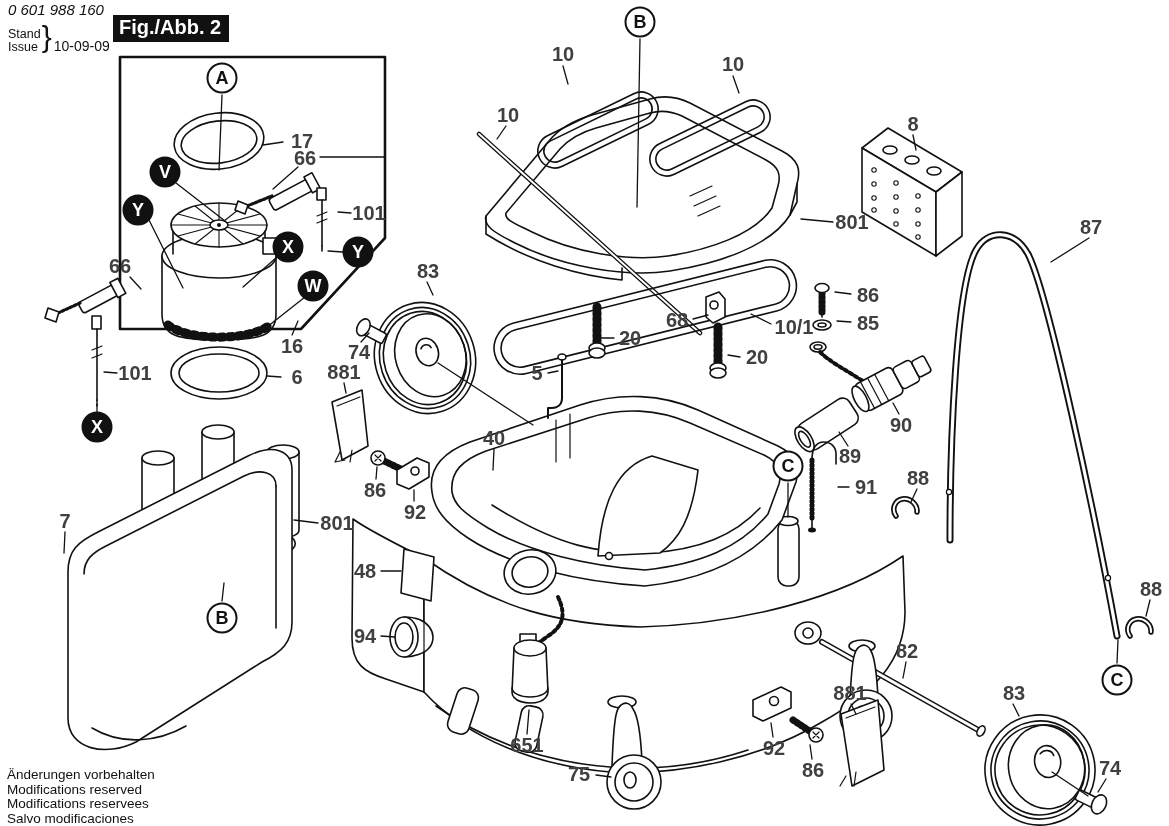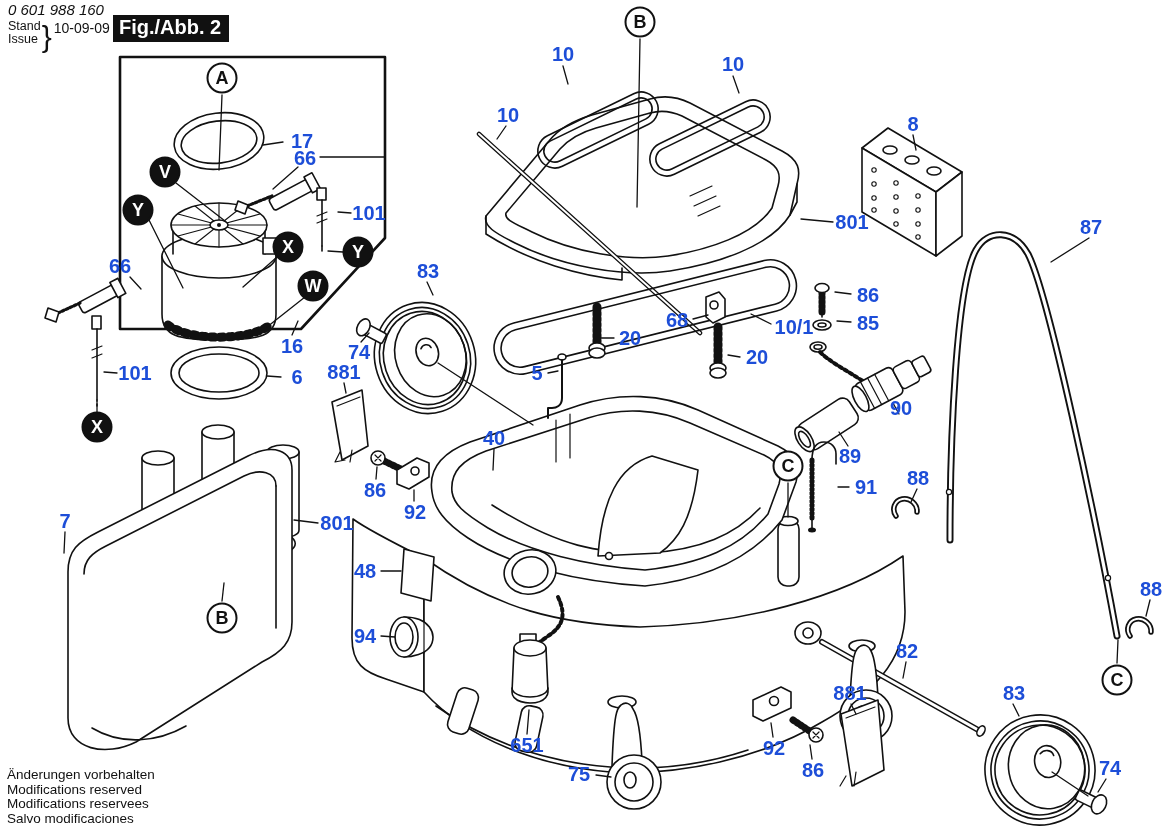--- a/index.html
+++ b/index.html
@@ -3,32 +3,32 @@
 <meta charset="utf-8">
 <style>
   html,body{margin:0;padding:0;}
   body{
     width:1169px;height:826px;position:relative;background:#ffffff;
     font-family:"Liberation Sans", sans-serif;color:#111;overflow:hidden;
   }
   svg{position:absolute;left:0;top:0;}
   .callout{
     position:absolute;transform:translate(-50%,-50%);
-    font-weight:bold;font-size:20px;white-space:nowrap;color:#1d4ed8;
+    font-weight:bold;font-size:20px;white-space:nowrap;color:#404040;
   }
   .marker{
     position:absolute;transform:translate(-50%,-50%);
     width:31px;height:31px;border-radius:50%;
     display:flex;align-items:center;justify-content:center;
     font-weight:bold;font-size:18px;box-sizing:border-box;
   }
   .marker.outline{background:#fff;border:2.5px solid #111;color:#111;}
   .marker.filled{background:#111;border:2.5px solid #111;color:#fff;}
   .part-number{position:absolute;left:8px;top:1px;font-size:15px;font-style:italic;}
-  .stand-issue{position:absolute;left:8px;top:20px;display:flex;align-items:flex-start;}
+  .stand-issue{position:absolute;left:8px;top:20px;display:flex;align-items:flex-end;}
   .si-col{display:flex;flex-direction:column;font-size:12.5px;line-height:13px;}
   .si-brace{font-size:30px;font-weight:400;margin:0 2px 0 1px;}
   .si-date{font-size:14px;}
   .fig-box{
     position:absolute;left:113px;top:15px;background:#111;color:#fff;
     font-weight:bold;font-size:20px;padding:1px 8px 3px 6px;
   }
   .footer{position:absolute;left:7px;top:768px;font-size:13.5px;line-height:14.5px;}
 </style>
 </head>
@@ -445,21 +445,21 @@
 <div class="callout" style="left:508px;top:115px">10</div>
 <div class="callout" style="left:852px;top:222px">801</div>
 <div class="callout" style="left:630px;top:338px">20</div>
 <div class="callout" style="left:677px;top:320px">68</div>
 <div class="callout" style="left:794px;top:327px">10/1</div>
 <div class="callout" style="left:757px;top:357px">20</div>
 <div class="callout" style="left:913px;top:124px">8</div>
 <div class="callout" style="left:868px;top:295px">86</div>
 <div class="callout" style="left:868px;top:323px">85</div>
 <div class="callout" style="left:1091px;top:227px">87</div>
-<div class="callout" style="left:901px;top:408px">90</div>
+<div class="callout" style="left:901px;top:425px">90</div>
 <div class="callout" style="left:850px;top:456px">89</div>
 <div class="callout" style="left:866px;top:487px">91</div>
 <div class="callout" style="left:918px;top:478px">88</div>
 <div class="callout" style="left:907px;top:651px">82</div>
 <div class="callout" style="left:850px;top:693px">881</div>
 <div class="callout" style="left:774px;top:748px">92</div>
 <div class="callout" style="left:813px;top:770px">86</div>
 <div class="callout" style="left:1014px;top:693px">83</div>
 <div class="callout" style="left:1110px;top:768px">74</div>
 <div class="callout" style="left:1151px;top:589px">88</div>

